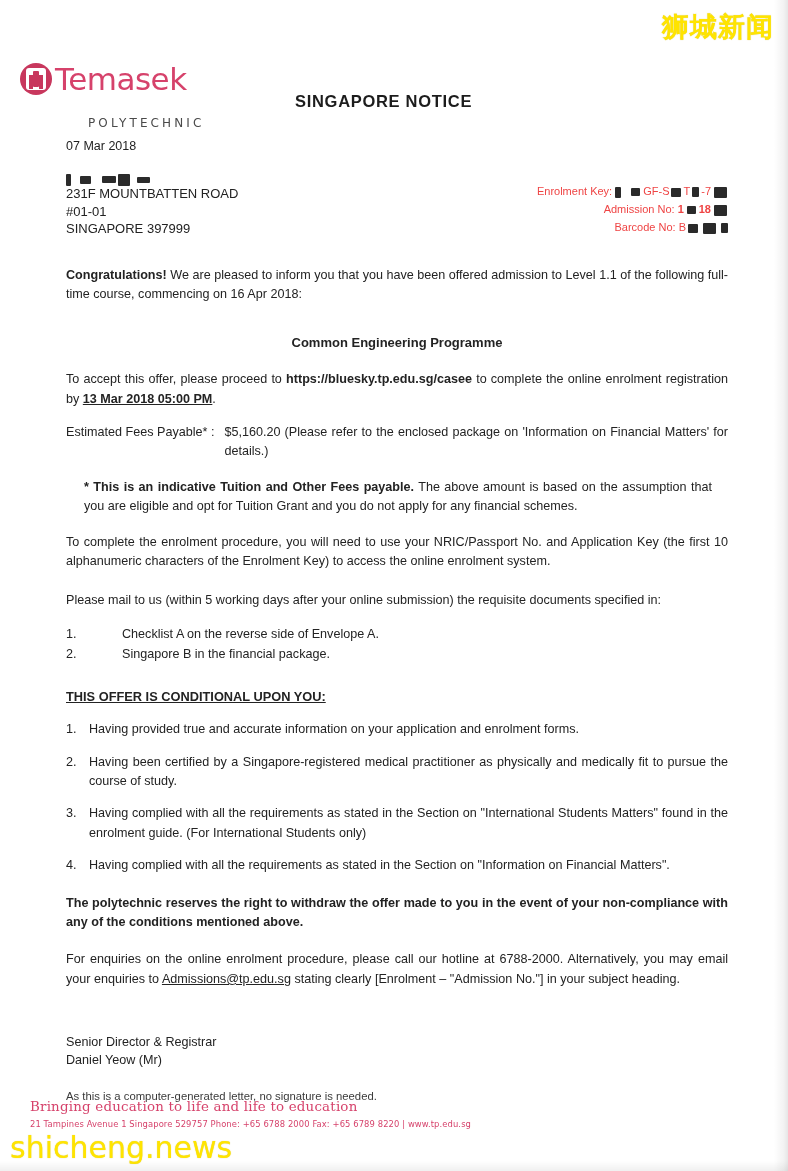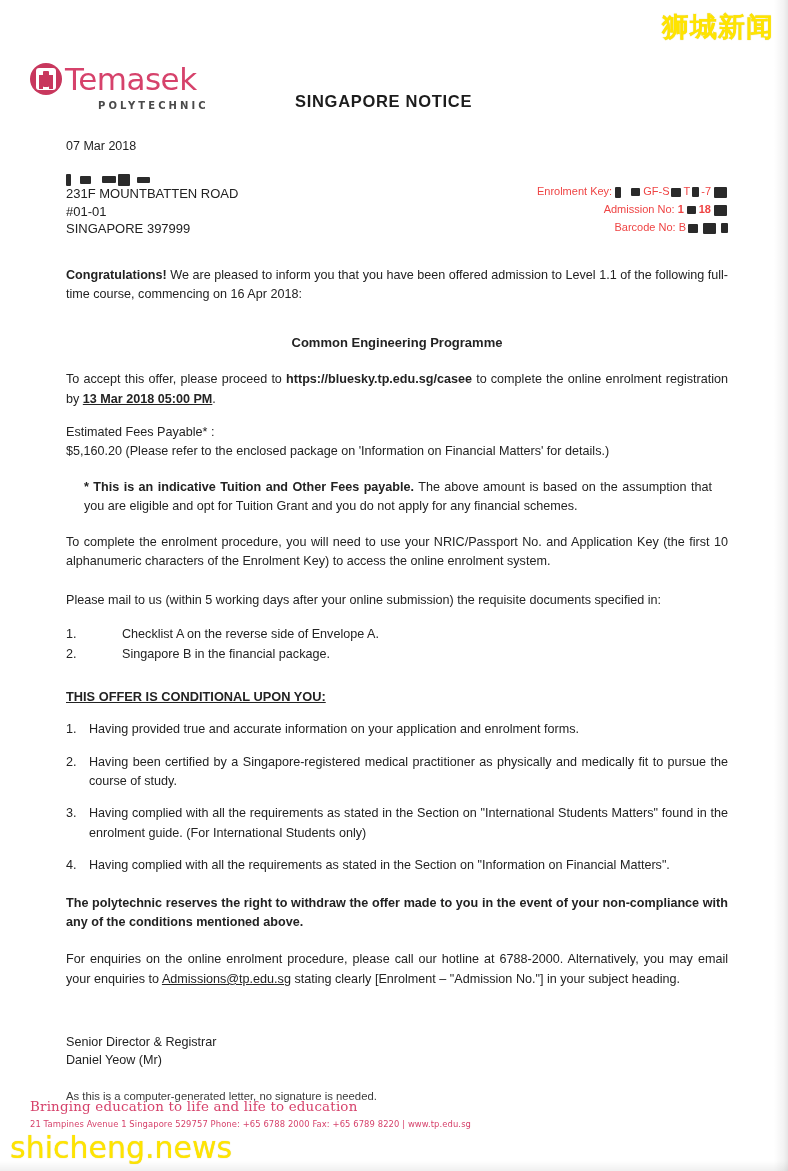--- a/index.html
+++ b/index.html
@@ -60,21 +60,21 @@
     font-size: 30px;
     color: #ffe400;
     letter-spacing: 0px;
     text-shadow: 0 0 1px rgba(190,170,0,.6);
     font-family: "DejaVu Sans", sans-serif;
   }
 
   
   .logo-block {
     position: absolute;
-    left: 30px;
+    left: 20px;
     top: 63px;
   }
   .logo-row {
     display: flex;
     align-items: center;
   }
   .logo-mark {
     width: 32px;
     height: 32px;
     border-radius: 50%;
@@ -106,27 +106,26 @@
   }
   .logo-word {
     font-size: 31px;
     color: #d6426b;
     font-weight: normal;
     letter-spacing: -0.5px;
     line-height: 1;
     font-family: "DejaVu Sans", sans-serif;
   }
   .logo-sub {
-    font-size: 10px;
+    font-size: 12px;
     color: #4a4a4a;
     letter-spacing: 3.1px;
-    margin-top: 5px;
+    margin-top: 21px;
     margin-left: 68px;
     font-family: "DejaVu Sans", sans-serif;
-    font-weight: bold;
   }
   .doc-title {
     position: absolute;
     top: 92px;
     left: 295px;
     font-size: 16.5px;
     font-weight: bold;
     letter-spacing: 0.7px;
     color: #1c1c1c;
   }
@@ -204,21 +203,20 @@
   .u { text-decoration: underline; }
   .course-title {
     text-align: center;
     font-weight: bold;
     font-size: 13px;
     margin: 28px 0 18px 0;
   }
   .fees-row {
     display: flex;
     margin: 0 0 16px 0;
-    flex-direction: column;
   }
   .fees-label {
     flex: none;
     white-space: nowrap;
     padding-right: 10px;
   }
   .fees-value {
     flex: 1;
     text-align: justify;
   }

